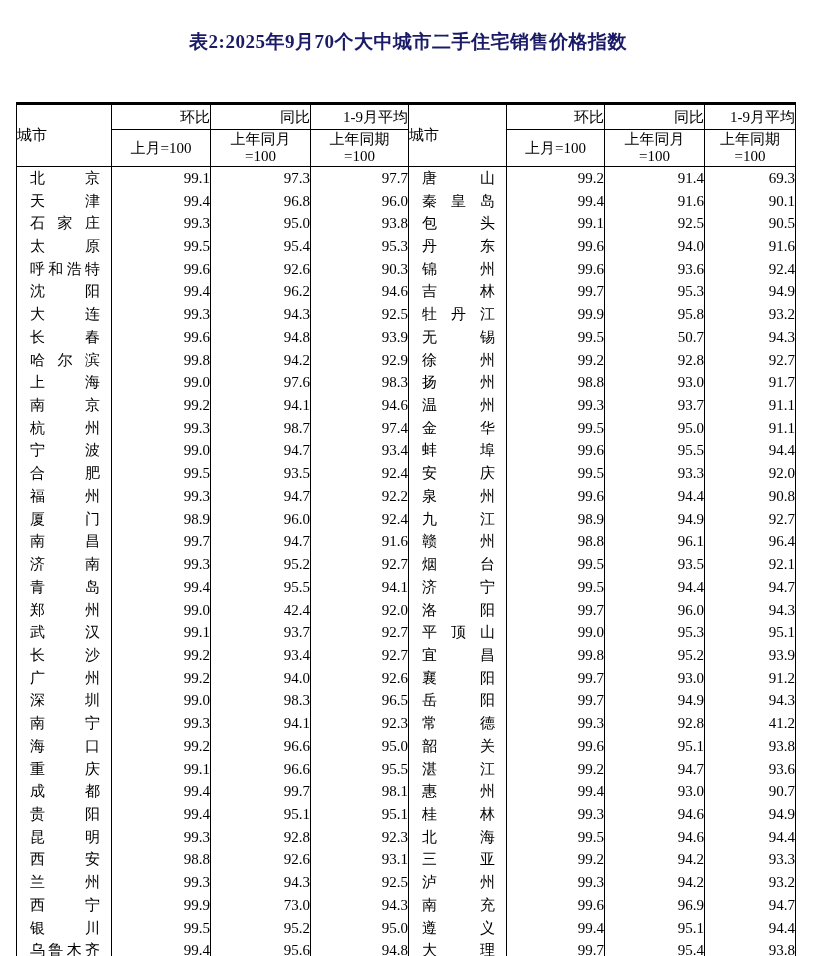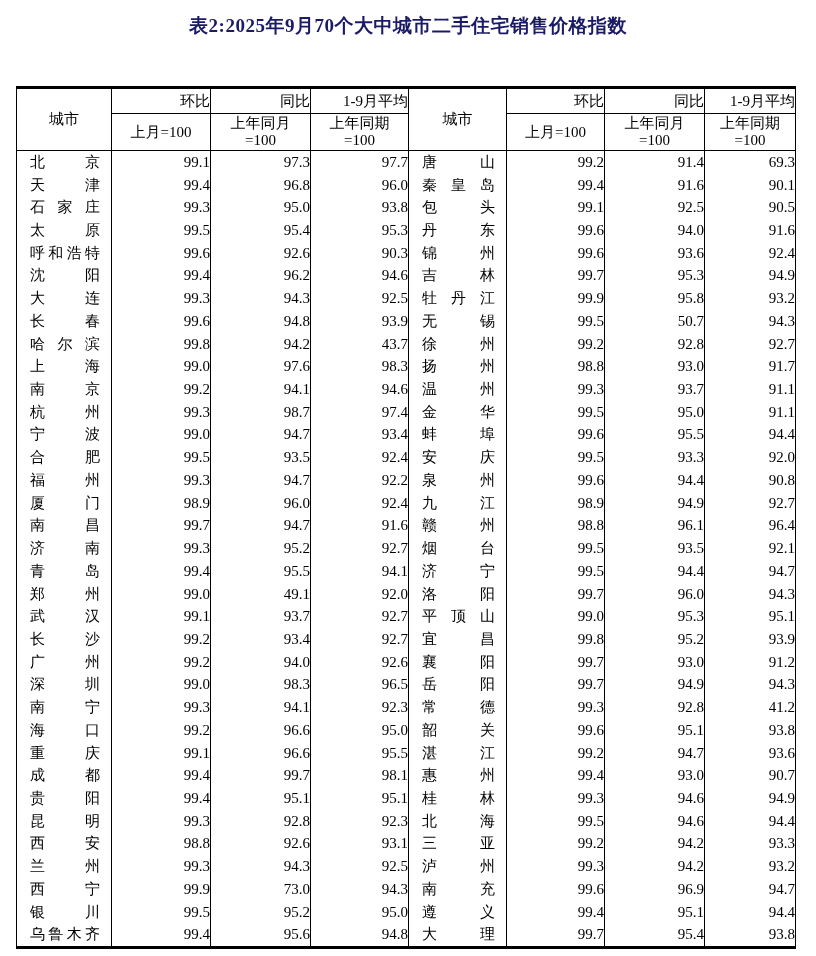--- a/index.html
+++ b/index.html
@@ -5,21 +5,21 @@
   html,body{margin:0;padding:0;background:#ffffff;}
   .page{
     position:relative;
     width:816px;height:956px;
     background:#ffffff;
     color:#000;
     font-family:"Liberation Serif","DejaVu Serif",serif;
     overflow:hidden;
   }
   .title{
-    margin:0;
+    margin:16px;
     padding-top:13px;
     text-align:center;
     font-size:19px;
     font-weight:bold;
     letter-spacing:0.5px;
   }
   table.idx{
     border-collapse:collapse;
     table-layout:fixed;
     width:779px;
@@ -44,21 +44,21 @@
     border-bottom:1.5px solid #000;
   }
   th.sub{
     height:36px;
     text-align:center;
     vertical-align:middle;
     line-height:17px;
     white-space:pre-line;
   }
   th.cityh{
-    text-align:center;
+    text-align:left;
     vertical-align:middle;
   }
   tbody td{height:22.72px;vertical-align:middle;}
   td.num{
     text-align:right;
     padding-right:5px;
   }
   td.city .city-name{
     display:flex;
     justify-content:space-between;
@@ -275,21 +275,21 @@
         <tr>
           <td class="city">
             <div class="city-name">
               <span>哈</span>
               <span>尔</span>
               <span>滨</span>
             </div>
           </td>
           <td class="num">99.8</td>
           <td class="num">94.2</td>
-          <td class="num">43.7</td>
+          <td class="num">92.9</td>
           <td class="city">
             <div class="city-name">
               <span>徐</span>
               <span>州</span>
             </div>
           </td>
           <td class="num">99.2</td>
           <td class="num">92.8</td>
           <td class="num">92.7</td>
         </tr>
@@ -494,21 +494,21 @@
           <td class="num">94.7</td>
         </tr>
         <tr>
           <td class="city">
             <div class="city-name">
               <span>郑</span>
               <span>州</span>
             </div>
           </td>
           <td class="num">99.0</td>
-          <td class="num">49.1</td>
+          <td class="num">42.4</td>
           <td class="num">92.0</td>
           <td class="city">
             <div class="city-name">
               <span>洛</span>
               <span>阳</span>
             </div>
           </td>
           <td class="num">99.7</td>
           <td class="num">96.0</td>
           <td class="num">94.3</td>

